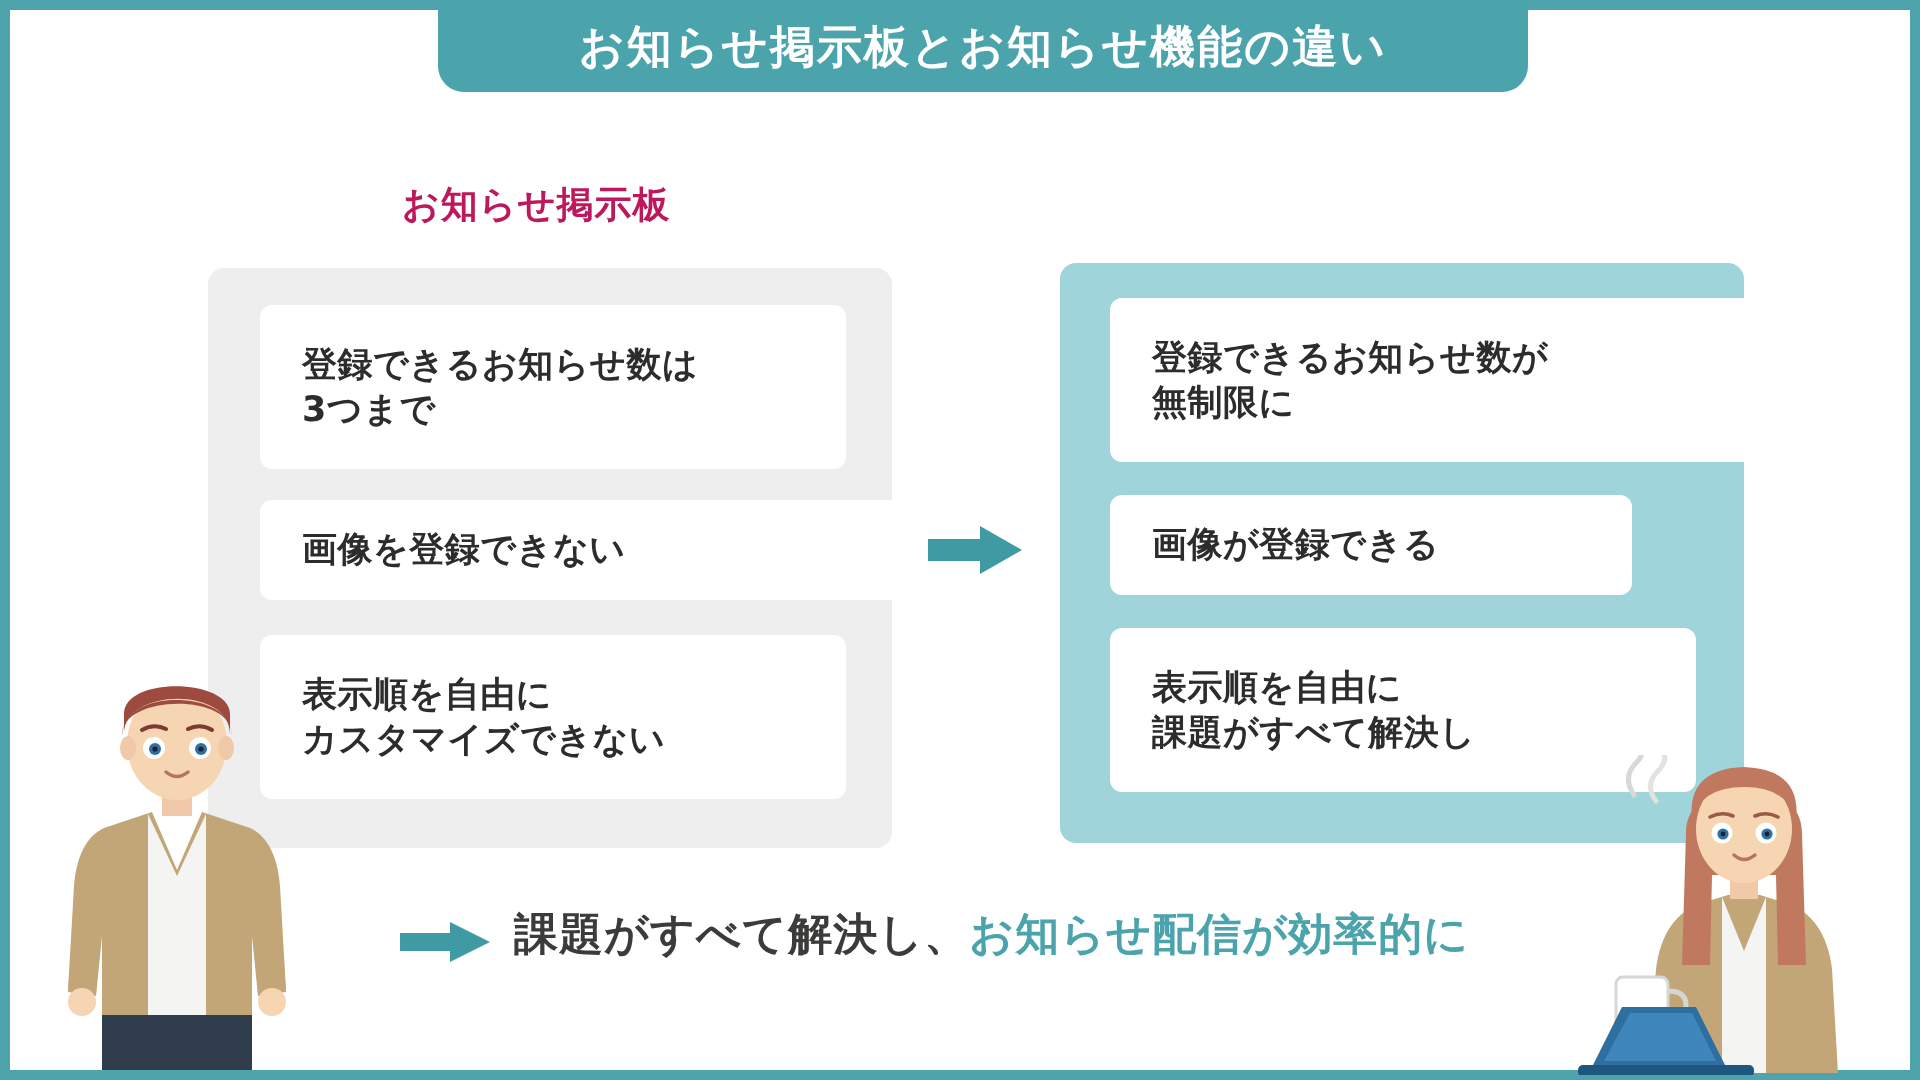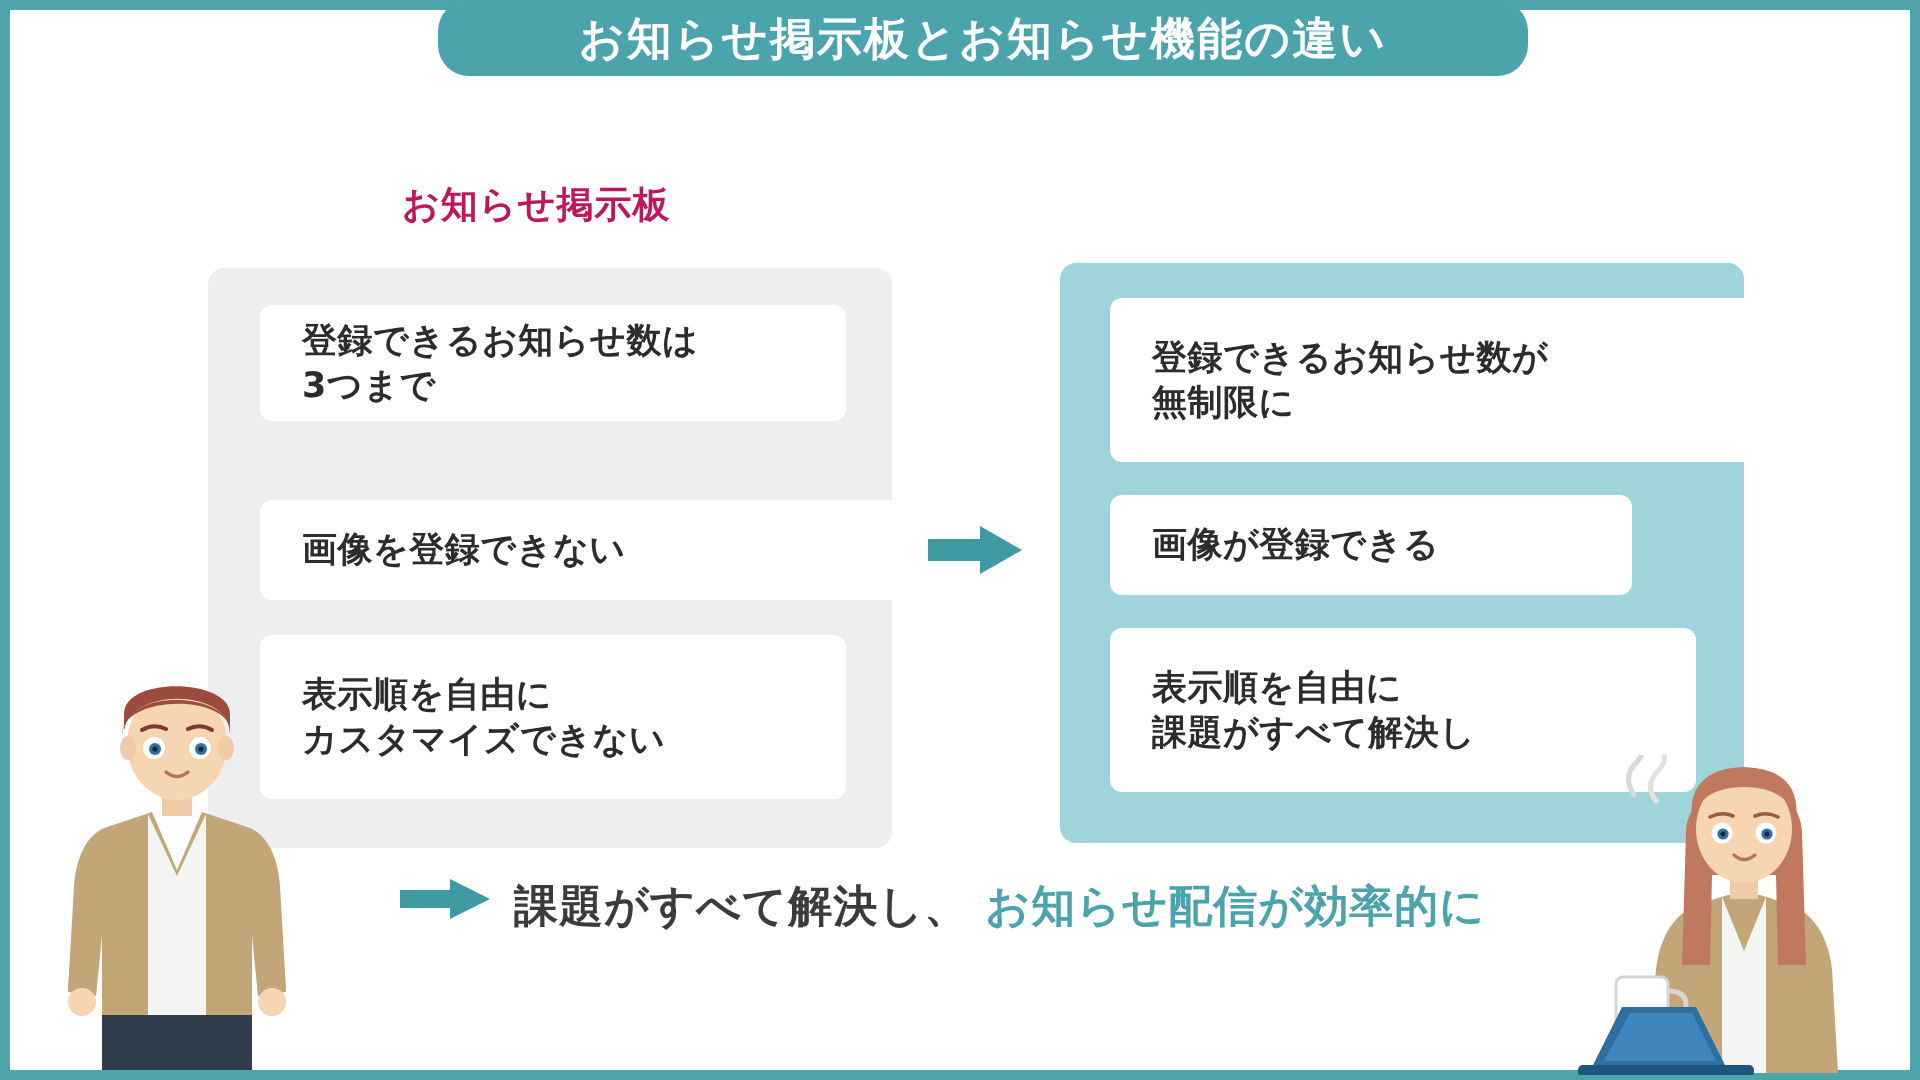--- a/index.html
+++ b/index.html
@@ -31,29 +31,28 @@
     box-sizing: border-box;
     pointer-events: none;
   }
 
   
   .title-banner {
     position: absolute;
     left: 438px;
     top: 0px;
     width: 1090px;
-    height: 76px;
+    height: 92px;
     background: #4ba3ac;
     border-bottom-left-radius: 26px;
     border-bottom-right-radius: 26px;
     display: flex;
     align-items: center;
     justify-content: center;
     box-sizing: border-box;
-    border-radius: 31px;
   }
   .title-text {
     color: #ffffff;
     font-size: 45px;
     font-weight: bold;
     letter-spacing: 2px;
     line-height: 1;
     white-space: nowrap;
   }
 
@@ -106,21 +105,21 @@
   }
   .card-text {
     font-size: 35px;
     font-weight: bold;
     color: #2c2c2c;
     line-height: 1.30;
     letter-spacing: 0.5px;
   }
 
   
-  #card-l1 { left: 260px; top: 305px; width: 586px; height: 116px; }
+  #card-l1 { left: 260px; top: 305px; width: 586px; height: 164px; }
   #card-l2 { left: 260px; top: 500px; width: 699px; height: 100px; }
   #card-l3 { left: 260px; top: 635px; width: 586px; height: 164px; }
 
   
   #card-r1 { left: 1110px; top: 298px; width: 698px; height: 164px; }
   #card-r2 { left: 1110px; top: 495px; width: 522px; height: 100px; }
   #card-r3 { left: 1110px; top: 628px; width: 586px; height: 164px; }
 
   
   .arrow-mid {
@@ -128,43 +127,42 @@
     left: 928px;
     top: 524px;
     width: 96px;
     height: 52px;
   }
 
   
   .tagline {
     position: absolute;
     left: 400px;
-    top: 877px;
+    top: 905px;
     display: flex;
-    align-items: flex-start;
+    align-items: flex-end;
     white-space: nowrap;
   }
   .tagline-arrow {
     width: 92px;
     height: 44px;
     margin-right: 22px;
     flex: 0 0 auto;
   }
   .tagline-dark {
     font-size: 44px;
     font-weight: bold;
     color: #3b3b39;
     letter-spacing: 1px;
   }
   .tagline-accent {
     font-size: 44px;
     font-weight: bold;
     color: #4ba3ac;
     letter-spacing: 1px;
-    margin-left: 16px;
   }
 
   
   .person {
     position: absolute;
   }
   #person-left  { left: 62px;  top: 660px;  width: 230px; height: 410px; }
   #person-right { left: 1570px; top: 755px; width: 300px; height: 320px; }
 </style>
 </head>

